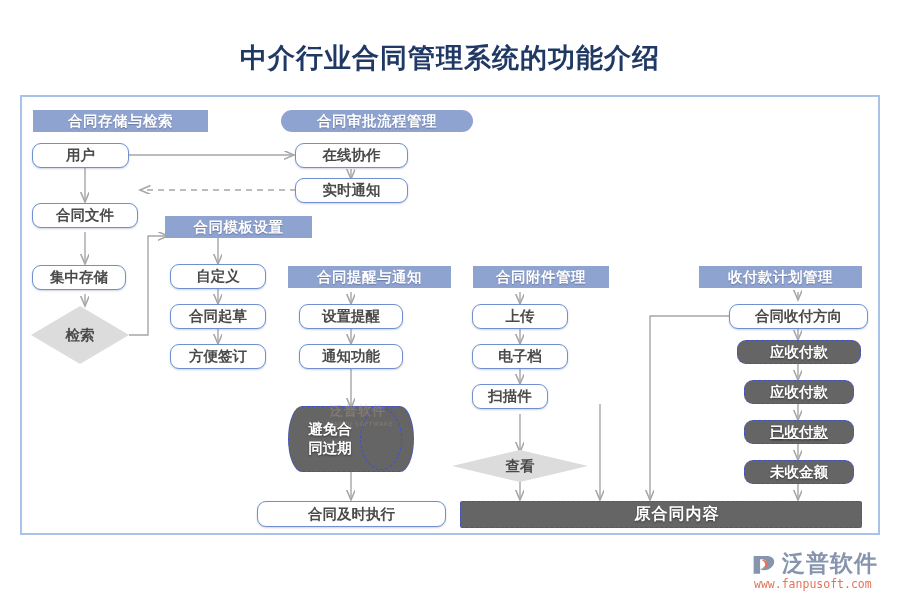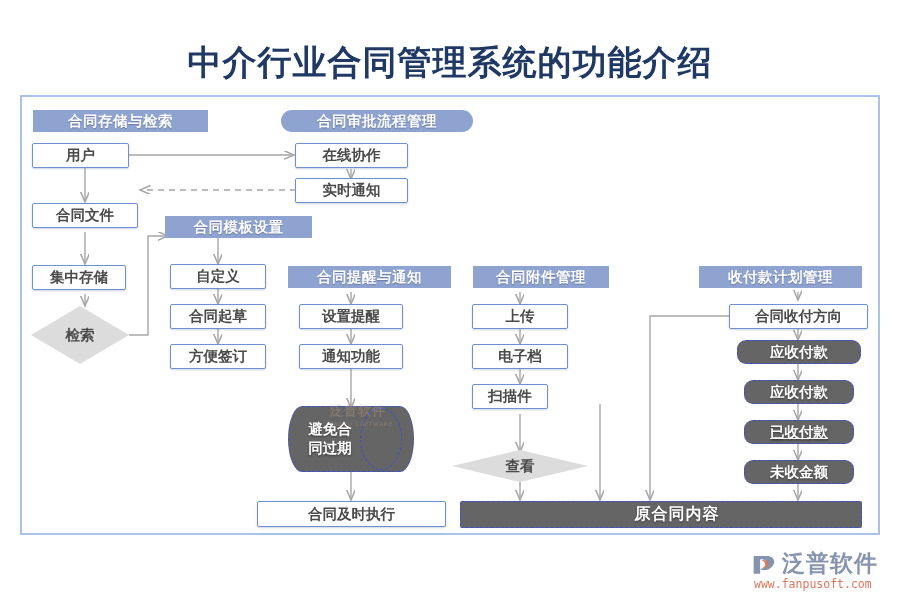--- a/index.html
+++ b/index.html
@@ -9,21 +9,21 @@
     background: #ffffff;
     font-family: "DejaVu Sans", "Liberation Sans", sans-serif;
     overflow: hidden;
   }
   #root { position: relative; width: 900px; height: 600px; background: #fff; }
 
   
   .title {
     position: absolute; left: 0; top: 40px; width: 900px;
     text-align: center;
-    font-size: 34px; font-weight: bold;
+    font-size: 27px; font-weight: bold;
     color: #1f3864;
     letter-spacing: 1px;
     white-space: nowrap;
   }
 
   
   .frame {
     position: absolute;
     left: 20px; top: 95px; width: 860px; height: 440px;
     border: 2px solid #a9c3e8;
@@ -41,21 +41,21 @@
     white-space: nowrap;
     text-shadow: 0 1px 1px rgba(60,70,110,.45);
     letter-spacing: .5px;
   }
 
   
   .node {
     position: absolute;
     background: #ffffff;
     border: 1.4px solid #6f8fd0;
-    border-radius: 2px;
+    border-radius: 9px;
     color: #4a4a4a;
     font-weight: bold;
     font-size: 14.5px;
     display: flex; align-items: center; justify-content: center;
     white-space: nowrap;
     box-shadow: 0 1px 2px rgba(110,130,170,.35);
     text-shadow: 0 1px 0 rgba(255,255,255,.6);
   }
 
   

